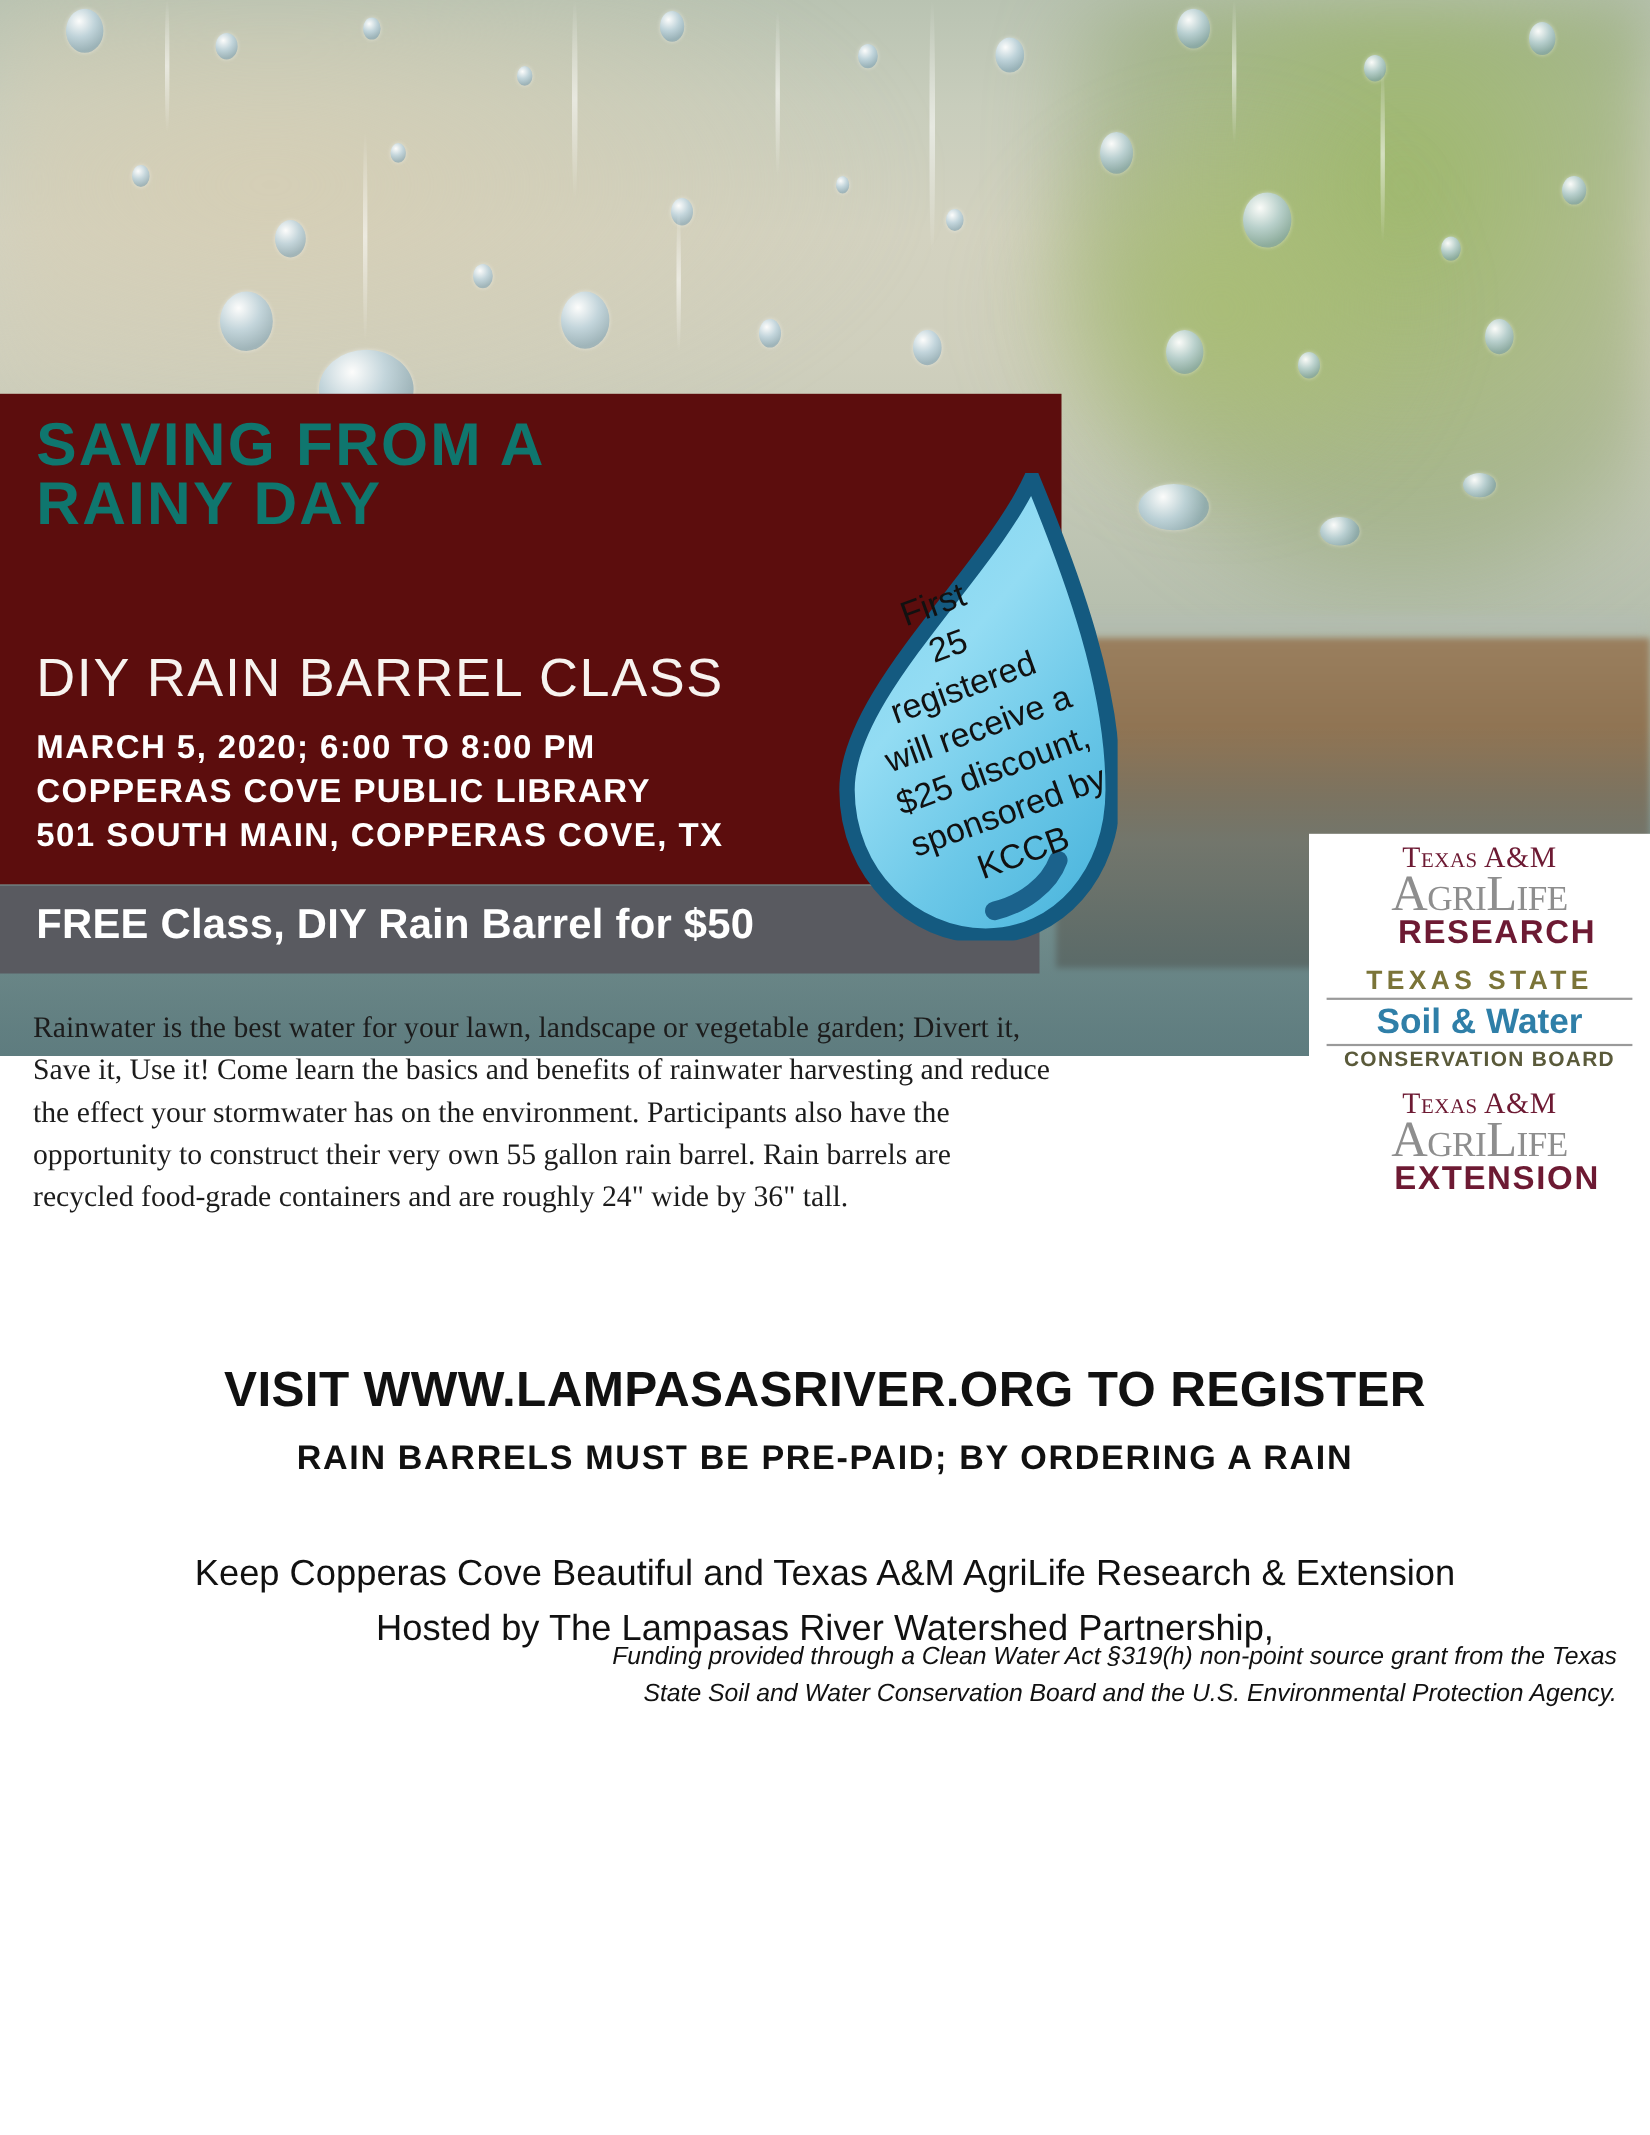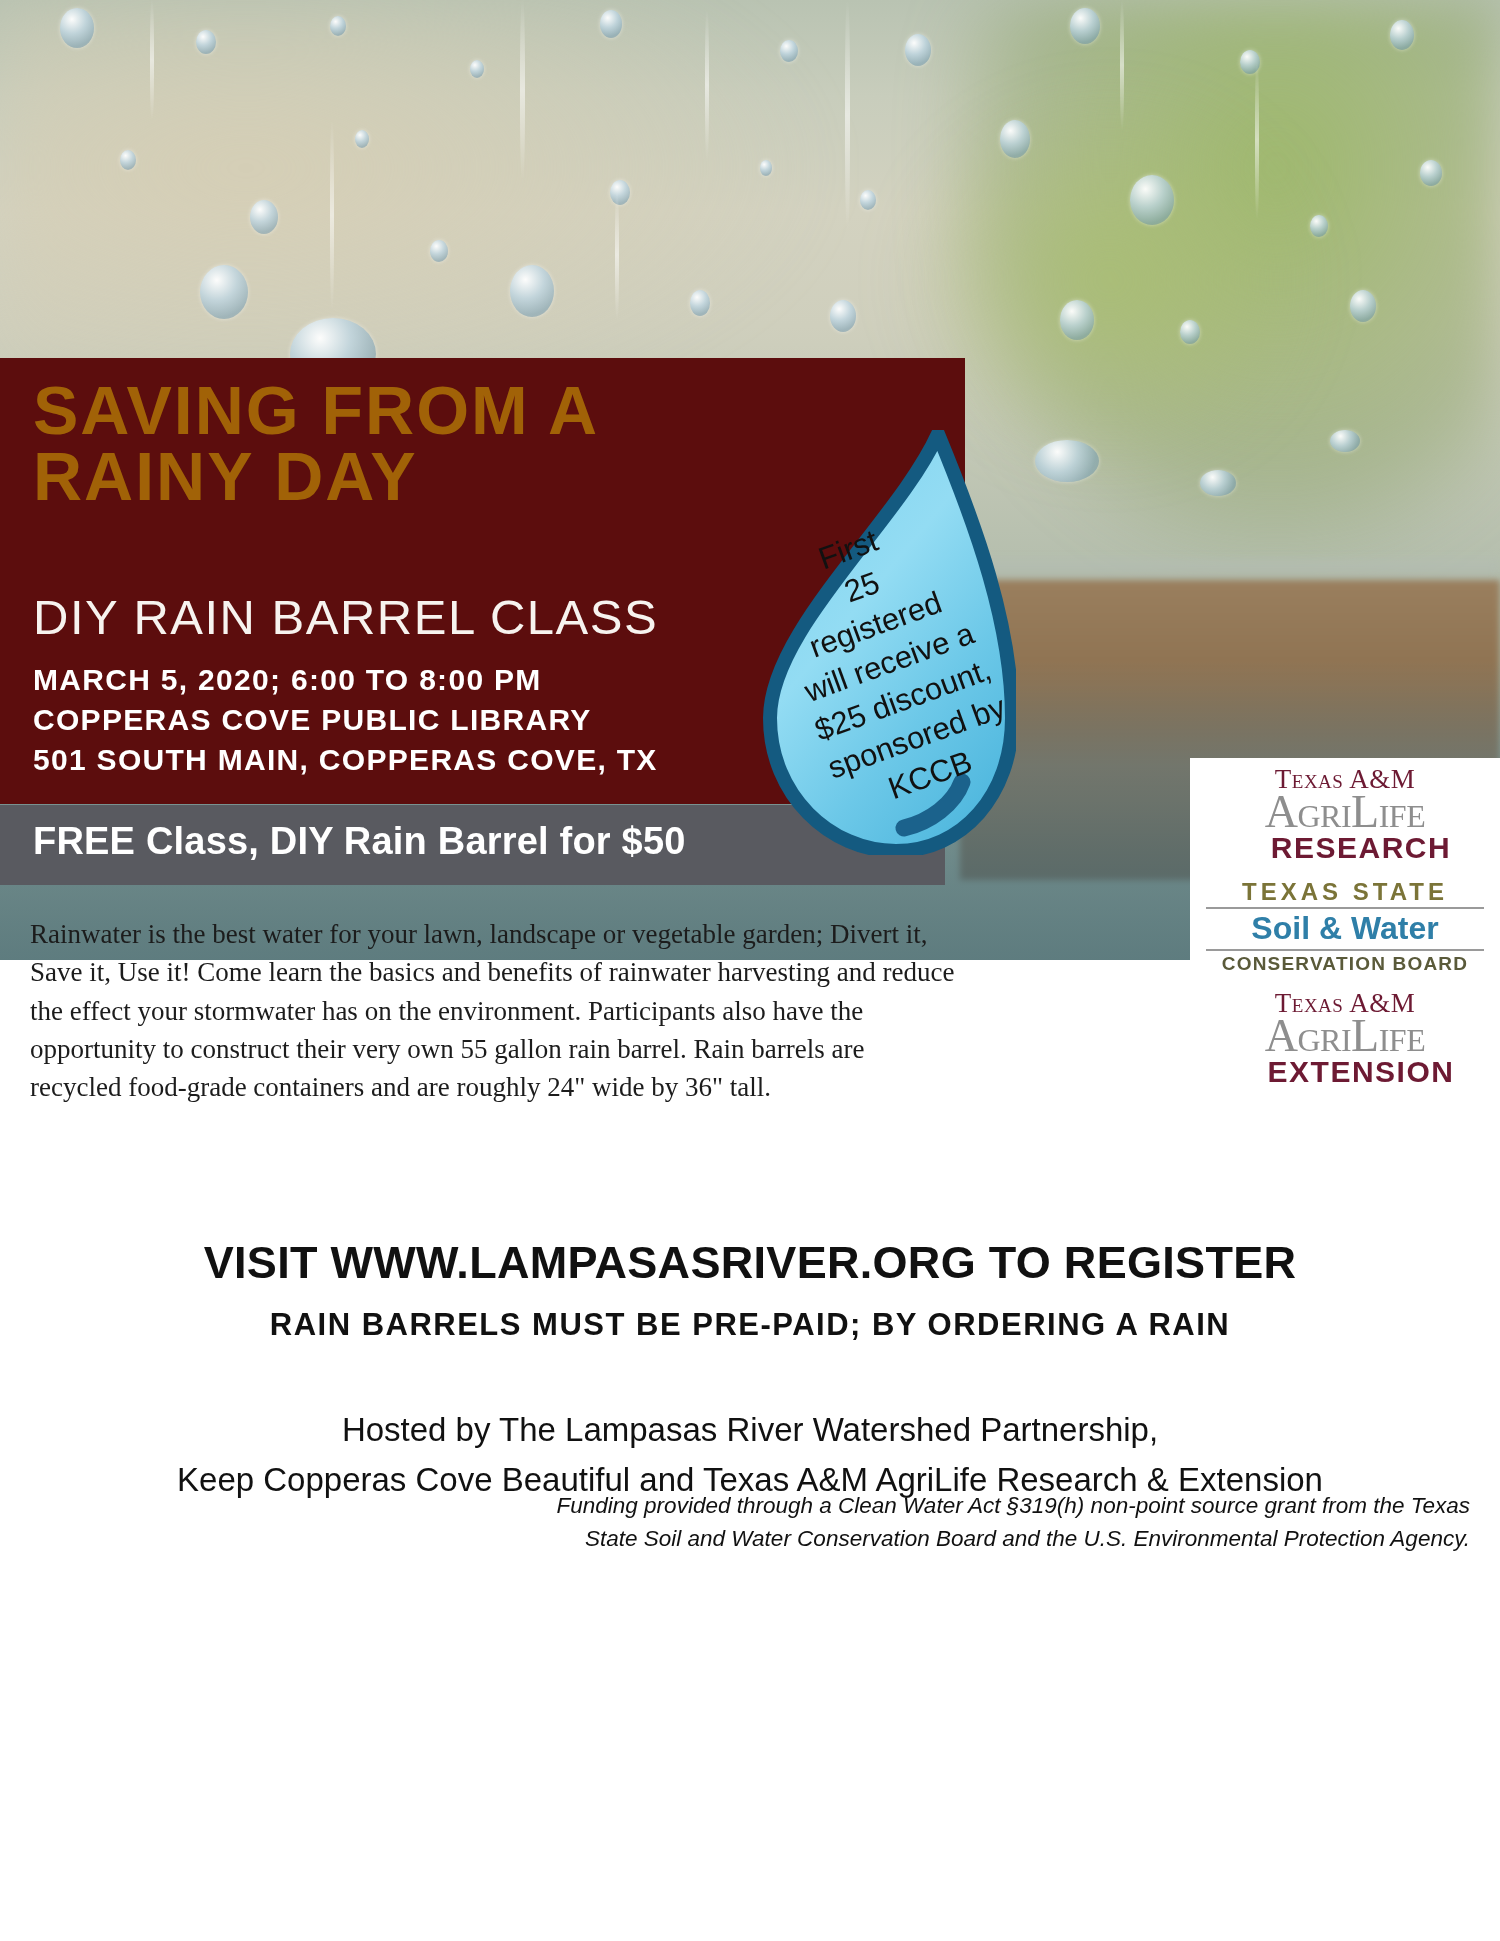--- a/index.html
+++ b/index.html
@@ -93,22 +93,22 @@
     position: absolute;
     left: 0; top: 358px;
     width: 965px; height: 446px;
     background: #5c0d0d;
     z-index: 5;
   }
   .title-main {
     position: absolute;
     left: 33px; top: 378px;
     width: 900px;
-    color: #a16207;
-    font-size: 68px;
+    color: #0f766e;
+    font-size: 55px;
     line-height: 0.97;
     font-weight: 700;
     letter-spacing: 2px;
     z-index: 7;
   }
   .title-main div { white-space: nowrap; }
   .title-sub {
     position: absolute;
     left: 33px; top: 589px;
     color: #f7f3ef;
@@ -442,20 +442,20 @@
 
 </div>
 
 <div class="cta">VISIT WWW.LAMPASASRIVER.ORG TO REGISTER</div>
 
 <div class="prepaid">
   <div>RAIN BARRELS MUST BE PRE-PAID; BY ORDERING A RAIN</div>
 </div>
 
 <div class="hosted">
+  <div>Keep Copperas Cove Beautiful and Texas A&amp;M AgriLife Research &amp; Extension</div>
   <div>Hosted by The Lampasas River Watershed Partnership,</div>
-  <div>Keep Copperas Cove Beautiful and Texas A&amp;M AgriLife Research &amp; Extension</div>
 </div>
 
 <div class="funding">
   <div>Funding provided through a Clean Water Act §319(h) non-point source grant from the Texas</div>
   <div>State Soil and Water Conservation Board and the U.S. Environmental Protection Agency.</div>
 </div>
 
 </body></html>

